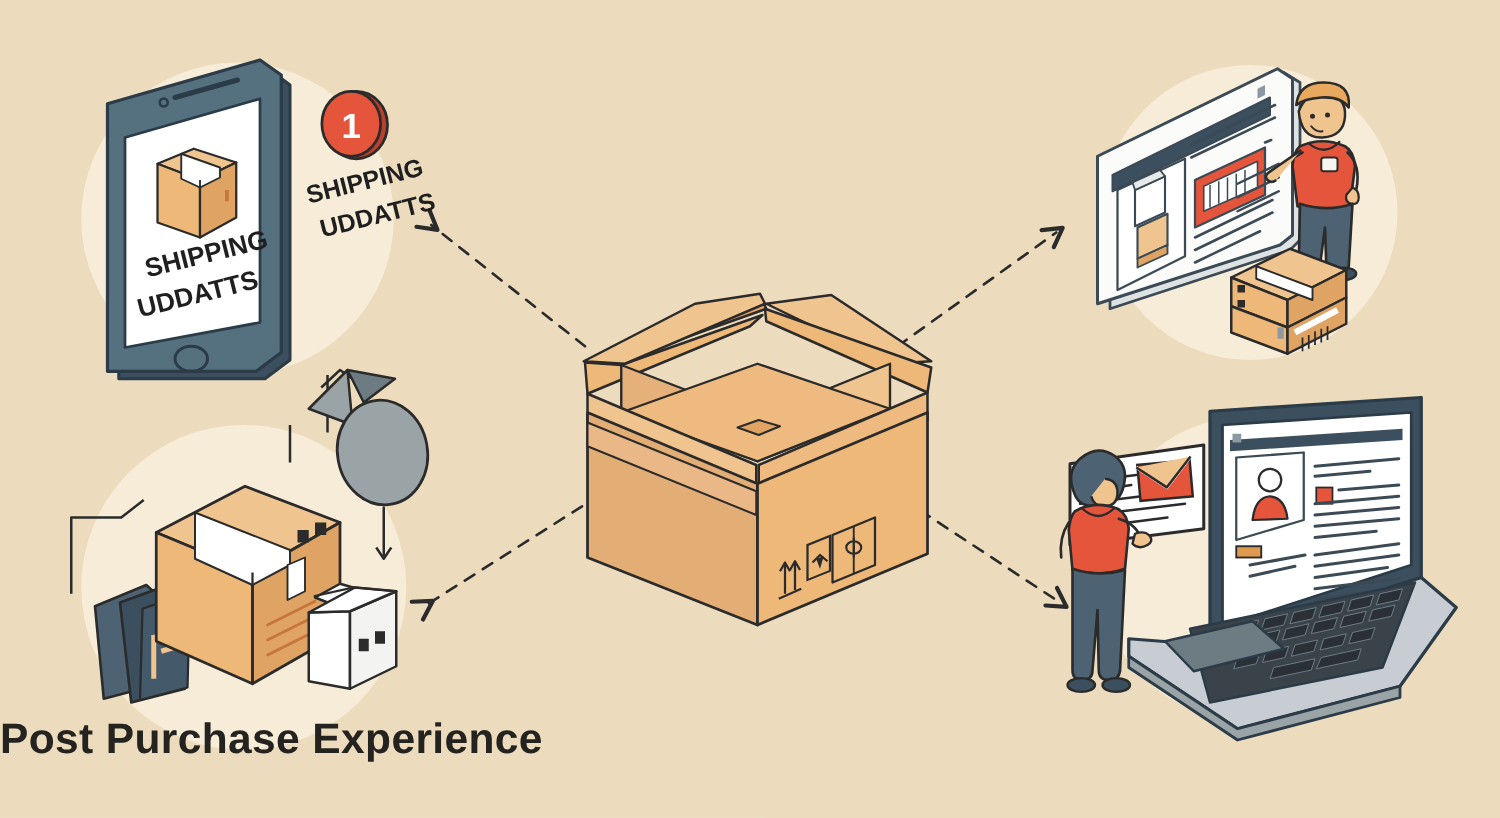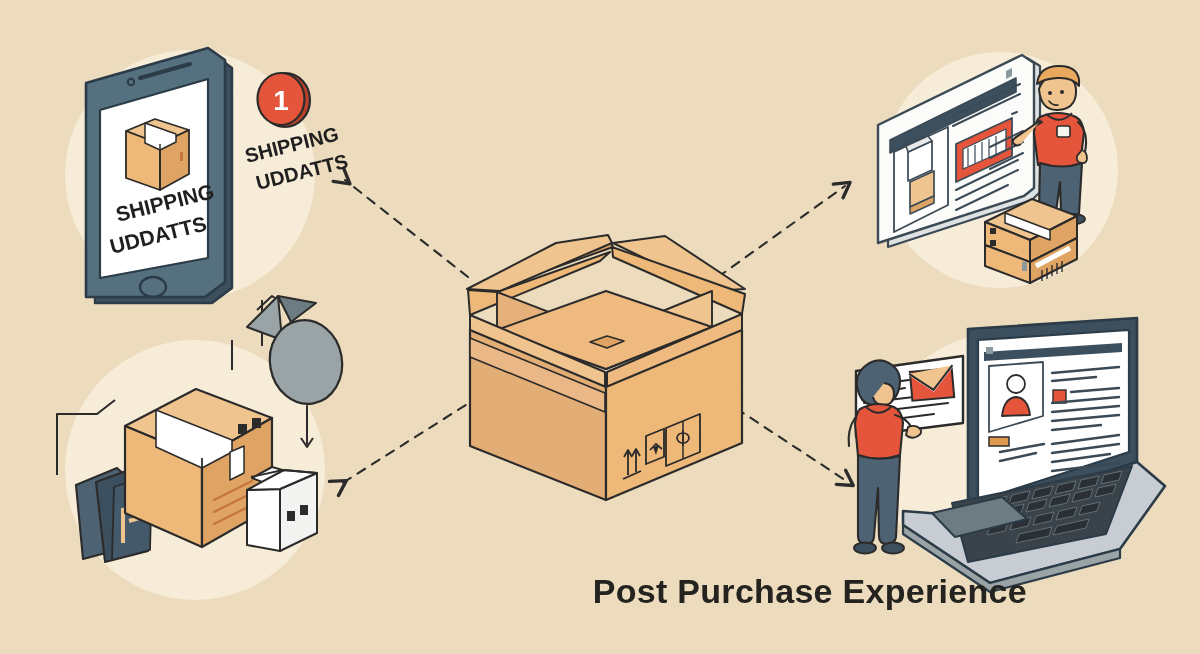--- a/index.html
+++ b/index.html
@@ -23,21 +23,21 @@
     left: 0;
     top: 0;
     width: 1200px;
     height: 654px;
   }
   .title-wrap {
     position: absolute;
     left: 0;
     top: 572px;
     width: 1027px;
-    text-align: right;
+    text-align: left;
     pointer-events: none;
   }
   .title-wrap .title {
     font-family: "Liberation Sans", sans-serif;
     font-weight: bold;
     font-size: 34px;
     letter-spacing: 0.3px;
     color: #25231f;
   }
 </style>

